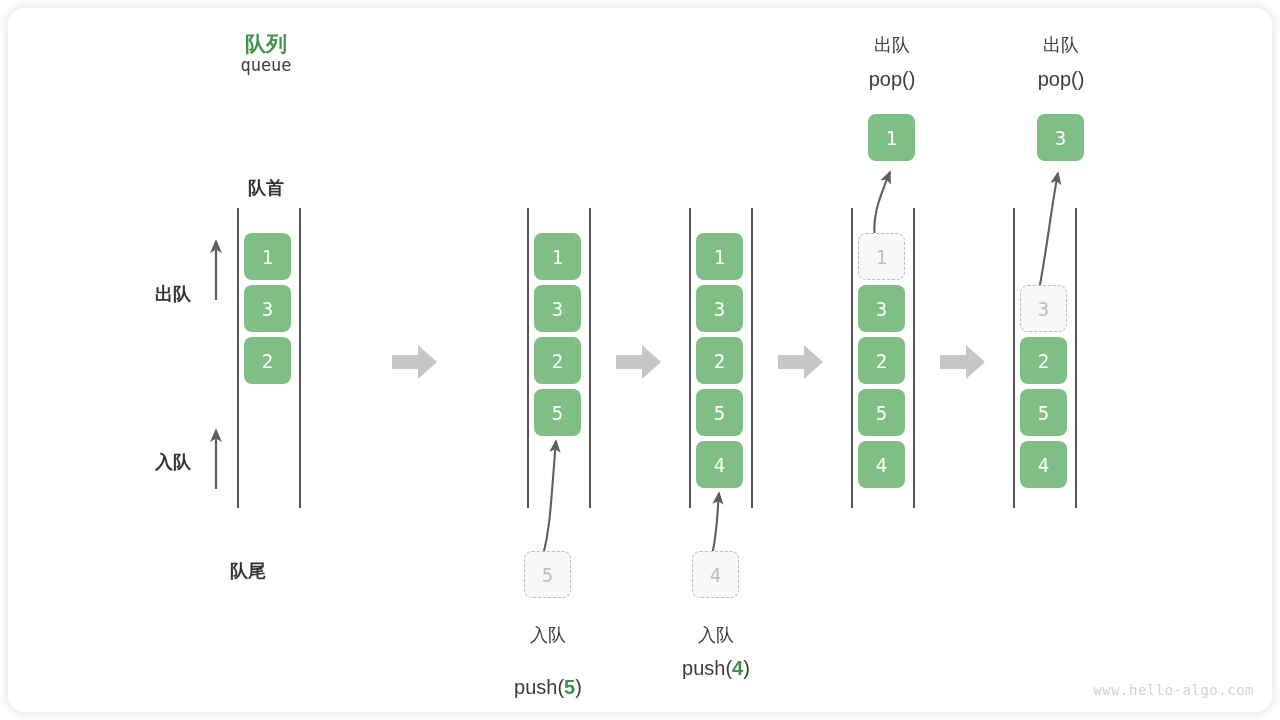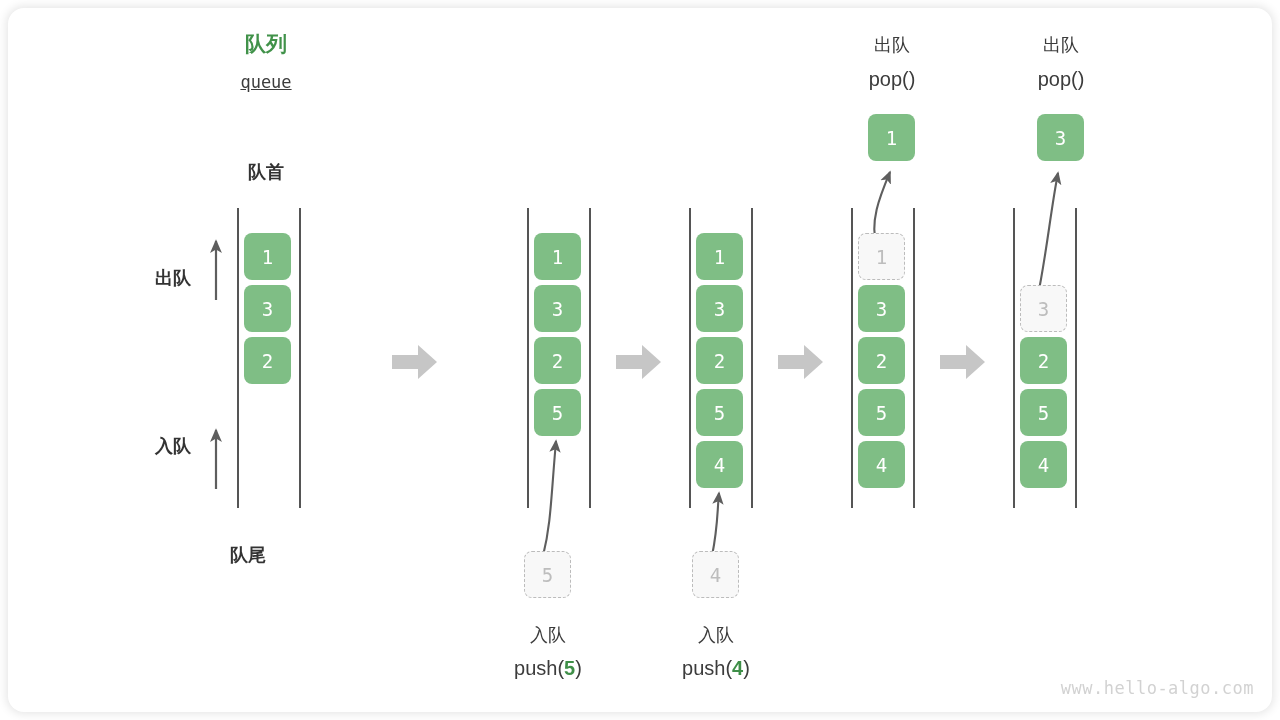--- a/index.html
+++ b/index.html
@@ -44,20 +44,21 @@
     white-space: nowrap;
     text-align: center;
   }
   .side-label {
     position: absolute;
     font-size: 18px;
     font-weight: bold;
     color: #333333;
     white-space: nowrap;
     text-align: center;
+    margin-top: 16px;
   }
   .op-cn {
     position: absolute;
     font-size: 18px;
     color: #3c3c3c;
     white-space: nowrap;
     text-align: center;
   }
   .op-code {
     position: absolute;
@@ -66,21 +67,21 @@
     color: #3c3c3c;
     white-space: nowrap;
     text-align: center;
   }
   .op-code .arg { color: #3f8f48; font-weight: bold; }
   .watermark {
     position: absolute;
     right: 26px;
     bottom: 22px;
     font-family: "DejaVu Sans Mono", "Liberation Mono", monospace;
-    font-size: 17px;
+    font-size: 14px;
     color: #d2d2d2;
     letter-spacing: 0.5px;
   }
 
   
   .rail {
     position: absolute;
     width: 1.6px;
     background: #555555;
   }
@@ -136,21 +137,21 @@
 
     <path d="M877,247 C869,222 880,196 890,172" stroke="#5e5e5e" stroke-width="2.1" fill="none" marker-end="url(#ah)"></path>
 
     <path d="M1037,300 C1046,258 1051,208 1058,173" stroke="#5e5e5e" stroke-width="2.1" fill="none" marker-end="url(#ah)"></path>
 
     <path d="M216,300 L216,241" stroke="#5e5e5e" stroke-width="2.2" fill="none" marker-end="url(#ah)"></path>
     <path d="M216,489 L216,430" stroke="#5e5e5e" stroke-width="2.2" fill="none" marker-end="url(#ah)"></path>
   </svg>
 
   <div class="title-cn" style="left:206px; top:30px; width:120px;">队列</div>
-  <div class="title-code" style="left:206px; top:72px; width:120px;text-decoration:underline;">queue</div>
+  <div class="title-code" style="left:206px; top:55px; width:120px;">queue</div>
 
   <div class="side-label" style="left:206px; top:160px; width:120px;">队首</div>
   <div class="side-label" style="left:188px; top:543px; width:120px;">队尾</div>
 
   <div class="side-label" style="left:140px; top:266px; width:66px;">出队</div>
   <div class="side-label" style="left:140px; top:434px; width:66px;">入队</div>
 
   <div class="stage">
     <div class="rail" style="left:237px; top:208px; height:300px;"></div>
     <div class="rail" style="left:299px; top:208px; height:300px;"></div>
@@ -167,21 +168,21 @@
 
   <div class="stage">
     <div class="rail" style="left:527px; top:208px; height:300px;"></div>
     <div class="rail" style="left:589px; top:208px; height:300px;"></div>
     <div class="cell filled" style="left:534px; top:233px;">1</div>
     <div class="cell filled" style="left:534px; top:285px;">3</div>
     <div class="cell filled" style="left:534px; top:337px;">2</div>
     <div class="cell filled" style="left:534px; top:389px;">5</div>
     <div class="cell ghost" style="left:524px; top:551px;">5</div>
     <div class="op-cn" style="left:478px; top:623px; width:140px;">入队</div>
-    <div class="op-code" style="left:478px; top:657px; width:140px;"><span>push(</span><span class="arg">5</span><span>)</span></div>
+    <div class="op-code" style="left:478px; top:676px; width:140px;"><span>push(</span><span class="arg">5</span><span>)</span></div>
   </div>
 
   <div class="flowarrow" style="left:616px; top:344px;">
     <svg width="46" height="36" viewBox="0 0 46 36">
       <path d="M0,11 L26,11 L26,1 L45,18 L26,35 L26,25 L0,25 Z" fill="#c6c6c6"></path>
     </svg>
   </div>
 
   <div class="stage">
     <div class="rail" style="left:689px; top:208px; height:300px;"></div>

